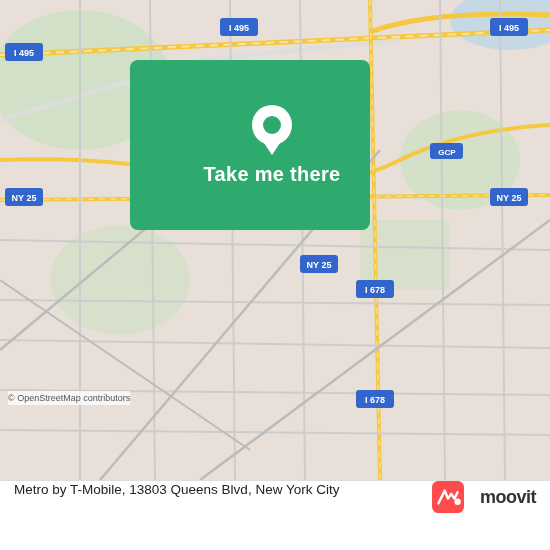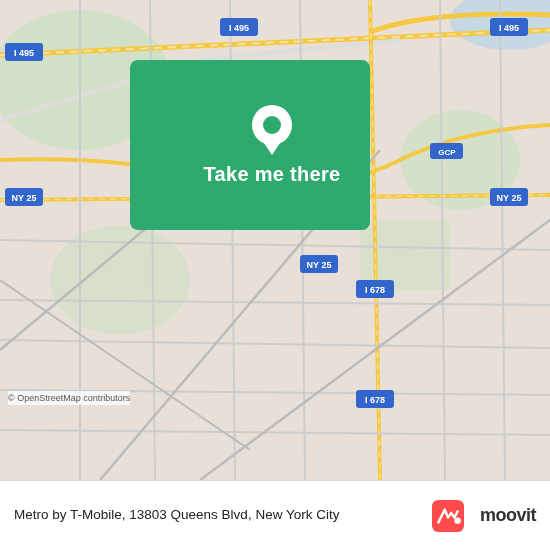--- a/index.html
+++ b/index.html
@@ -88,21 +88,21 @@
 
     
     .info-bar {
       width: 550px;
       height: 70px;
       background: white;
       position: absolute;
       bottom: 0;
       left: 0;
       display: flex;
-      align-items: center;
+      align-items: flex-start;
       justify-content: space-between;
       padding: 0 14px;
       border-top: 1px solid #ddd;
     }
 
     .address-text {
       font-size: 13.5px;
       color: #222;
       font-weight: 400;
       flex: 1;

